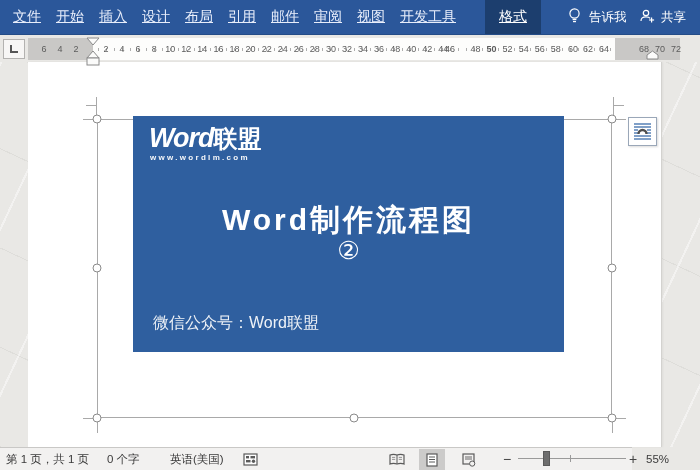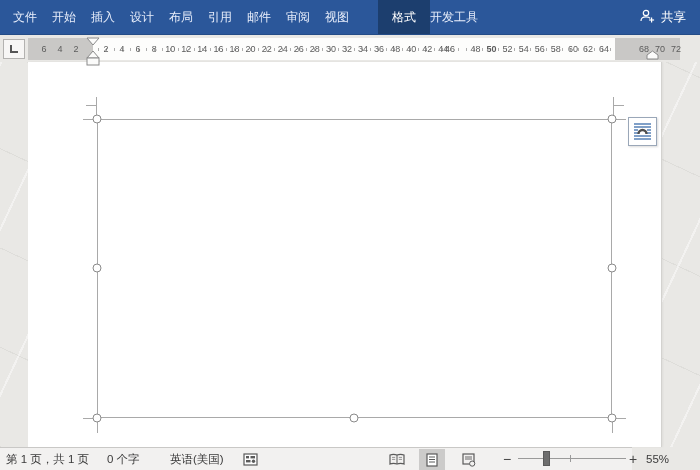--- a/index.html
+++ b/index.html
@@ -3,22 +3,22 @@
 <meta charset="utf-8">
 <style>
   html,body{margin:0;padding:0;background:#d8d8d8;}
   *{box-sizing:border-box;font-family:"Liberation Sans","DejaVu Sans",sans-serif;}
   #app{position:relative;width:700px;height:470px;overflow:hidden;background:#e9e8e5;}
 
   
   .ribbon{position:absolute;left:0;top:0;width:700px;height:35px;background:#2b579a;
           display:flex;align-items:stretch;border-bottom:1px solid #244c87;}
   .ribbon .tabs{display:flex;align-items:stretch;padding-left:13px;}
-  .tab{display:flex;align-items:center;color:#e8eefb;font-size:12px;margin-right:15px;
-       white-space:nowrap;cursor:default;}
+  .tab{display:flex;align-items:center;color:#e8eefb;font-size:14px;margin-right:15px;
+       white-space:nowrap;cursor:default;text-decoration:underline;}
   .tab.active{background:#1c3e6e;color:#ffffff;padding:0 14px;margin-left:14px;margin-right:0;}
   .tellme{display:flex;align-items:center;margin-left:26px;color:#ffffff;font-size:12.5px;gap:7px;}
   .share{display:flex;align-items:center;margin-left:auto;margin-right:14px;color:#ffffff;
          font-size:12.5px;gap:5px;}
 
   
   .tab-selector{position:absolute;left:3px;top:39px;width:22px;height:20px;background:#f7f6f5;
                 border:1px solid #b3b2b0;}
   .tab-selector .lmark{position:absolute;left:6px;top:5px;width:8px;height:8px;
                 border-left:2px solid #555;border-bottom:2px solid #555;}
@@ -94,23 +94,33 @@
     <div class="tabs" id="ribbon-tabs">
         <div class="tab">文件</div>
         <div class="tab">开始</div>
         <div class="tab">插入</div>
         <div class="tab">设计</div>
         <div class="tab">布局</div>
         <div class="tab">引用</div>
         <div class="tab">邮件</div>
         <div class="tab">审阅</div>
         <div class="tab">视图</div>
+        <div class="tab">开发工具</div>
         <div class="tab active">格式</div>
-        <div class="tab">开发工具</div>
       </div>
+    <div class="tellme">
+      <span>
+        <svg width="15" height="17" viewBox="0 0 15 17">
+          <circle cx="7.5" cy="6.5" r="4.6" fill="none" stroke="#ffffff" stroke-width="1.2"></circle>
+          <line x1="5.6" y1="12.6" x2="9.4" y2="12.6" stroke="#ffffff" stroke-width="1.2"></line>
+          <line x1="6" y1="14.6" x2="9" y2="14.6" stroke="#ffffff" stroke-width="1.2"></line>
+        </svg>
+      </span>
+      <span>告诉我</span>
+    </div>
     <div class="share">
       <span>
         <svg width="17" height="16" viewBox="0 0 17 16">
           <circle cx="7" cy="5" r="2.7" fill="none" stroke="#ffffff" stroke-width="1.2"></circle>
           <path d="M2 13 Q2 8.8 7 8.8 Q10 8.8 11.2 10.3" fill="none" stroke="#ffffff" stroke-width="1.2"></path>
           <line x1="12.6" y1="9.5" x2="12.6" y2="14.5" stroke="#ffffff" stroke-width="1.2"></line>
           <line x1="10.1" y1="12" x2="15.1" y2="12" stroke="#ffffff" stroke-width="1.2"></line>
         </svg>
       </span>
       <span>共享</span>
@@ -203,20 +213,29 @@
     <div class="mark" style="left:96px;top:35px;width:1px;height:22px;"></div>
     <div class="mark" style="left:613px;top:43px;width:11px;height:1px;"></div>
     <div class="mark" style="left:613px;top:35px;width:1px;height:22px;"></div>
     <div class="mark" style="left:83px;top:57px;width:14px;height:1px;"></div>
     <div class="mark" style="left:612px;top:57px;width:14px;height:1px;"></div>
     <div class="mark" style="left:83px;top:356px;width:14px;height:1px;"></div>
     <div class="mark" style="left:97px;top:356px;width:1px;height:15px;"></div>
     <div class="mark" style="left:612px;top:356px;width:14px;height:1px;"></div>
     <div class="mark" style="left:612px;top:356px;width:1px;height:15px;"></div>
 
+    <div class="banner" id="banner" style="background: rgb(47, 95, 159);">
+      <div class="logo">
+        <span class="w">Word</span><span class="cn">联盟</span>
+      </div>
+      <div class="site">www.wordlm.com</div>
+      <div class="title">Word制作流程图</div>
+      <div class="num">②</div>
+      <div class="footer">微信公众号：Word联盟</div>
+    </div>
 
     <div class="handle" style="left:97px;top:57px;"></div>
     <div class="handle" style="left:612px;top:57px;"></div>
     <div class="handle" style="left:97px;top:206px;"></div>
     <div class="handle" style="left:612px;top:206px;"></div>
     <div class="handle" style="left:97px;top:356px;"></div>
     <div class="handle" style="left:354px;top:356px;"></div>
     <div class="handle" style="left:612px;top:356px;"></div>
 
     <div class="layout-btn">

